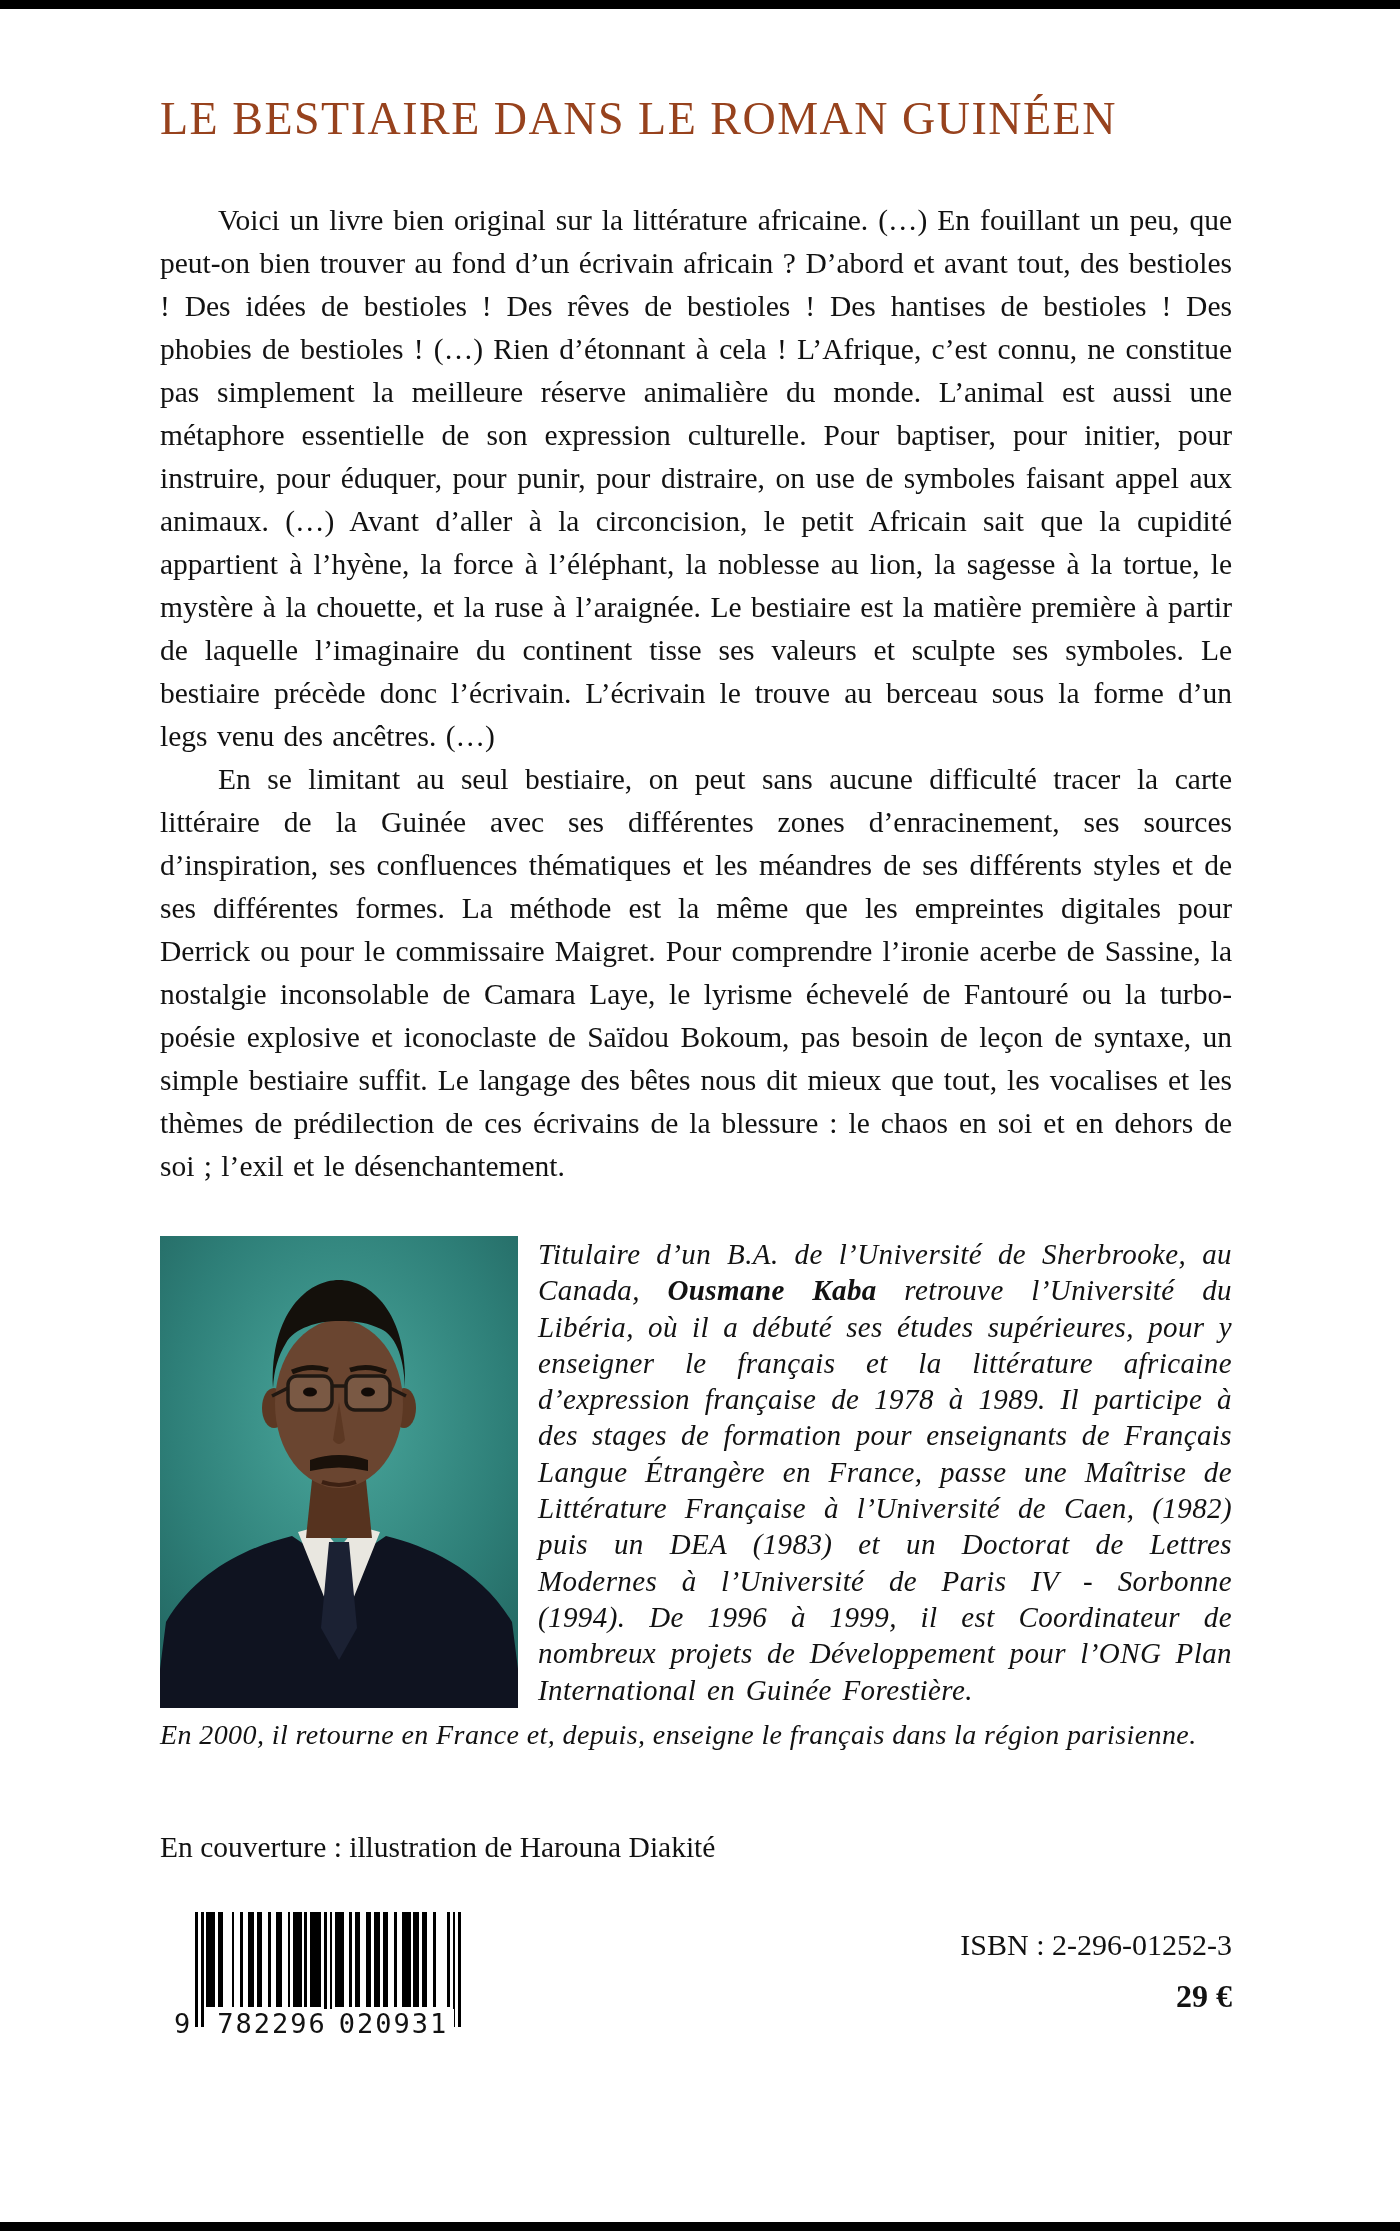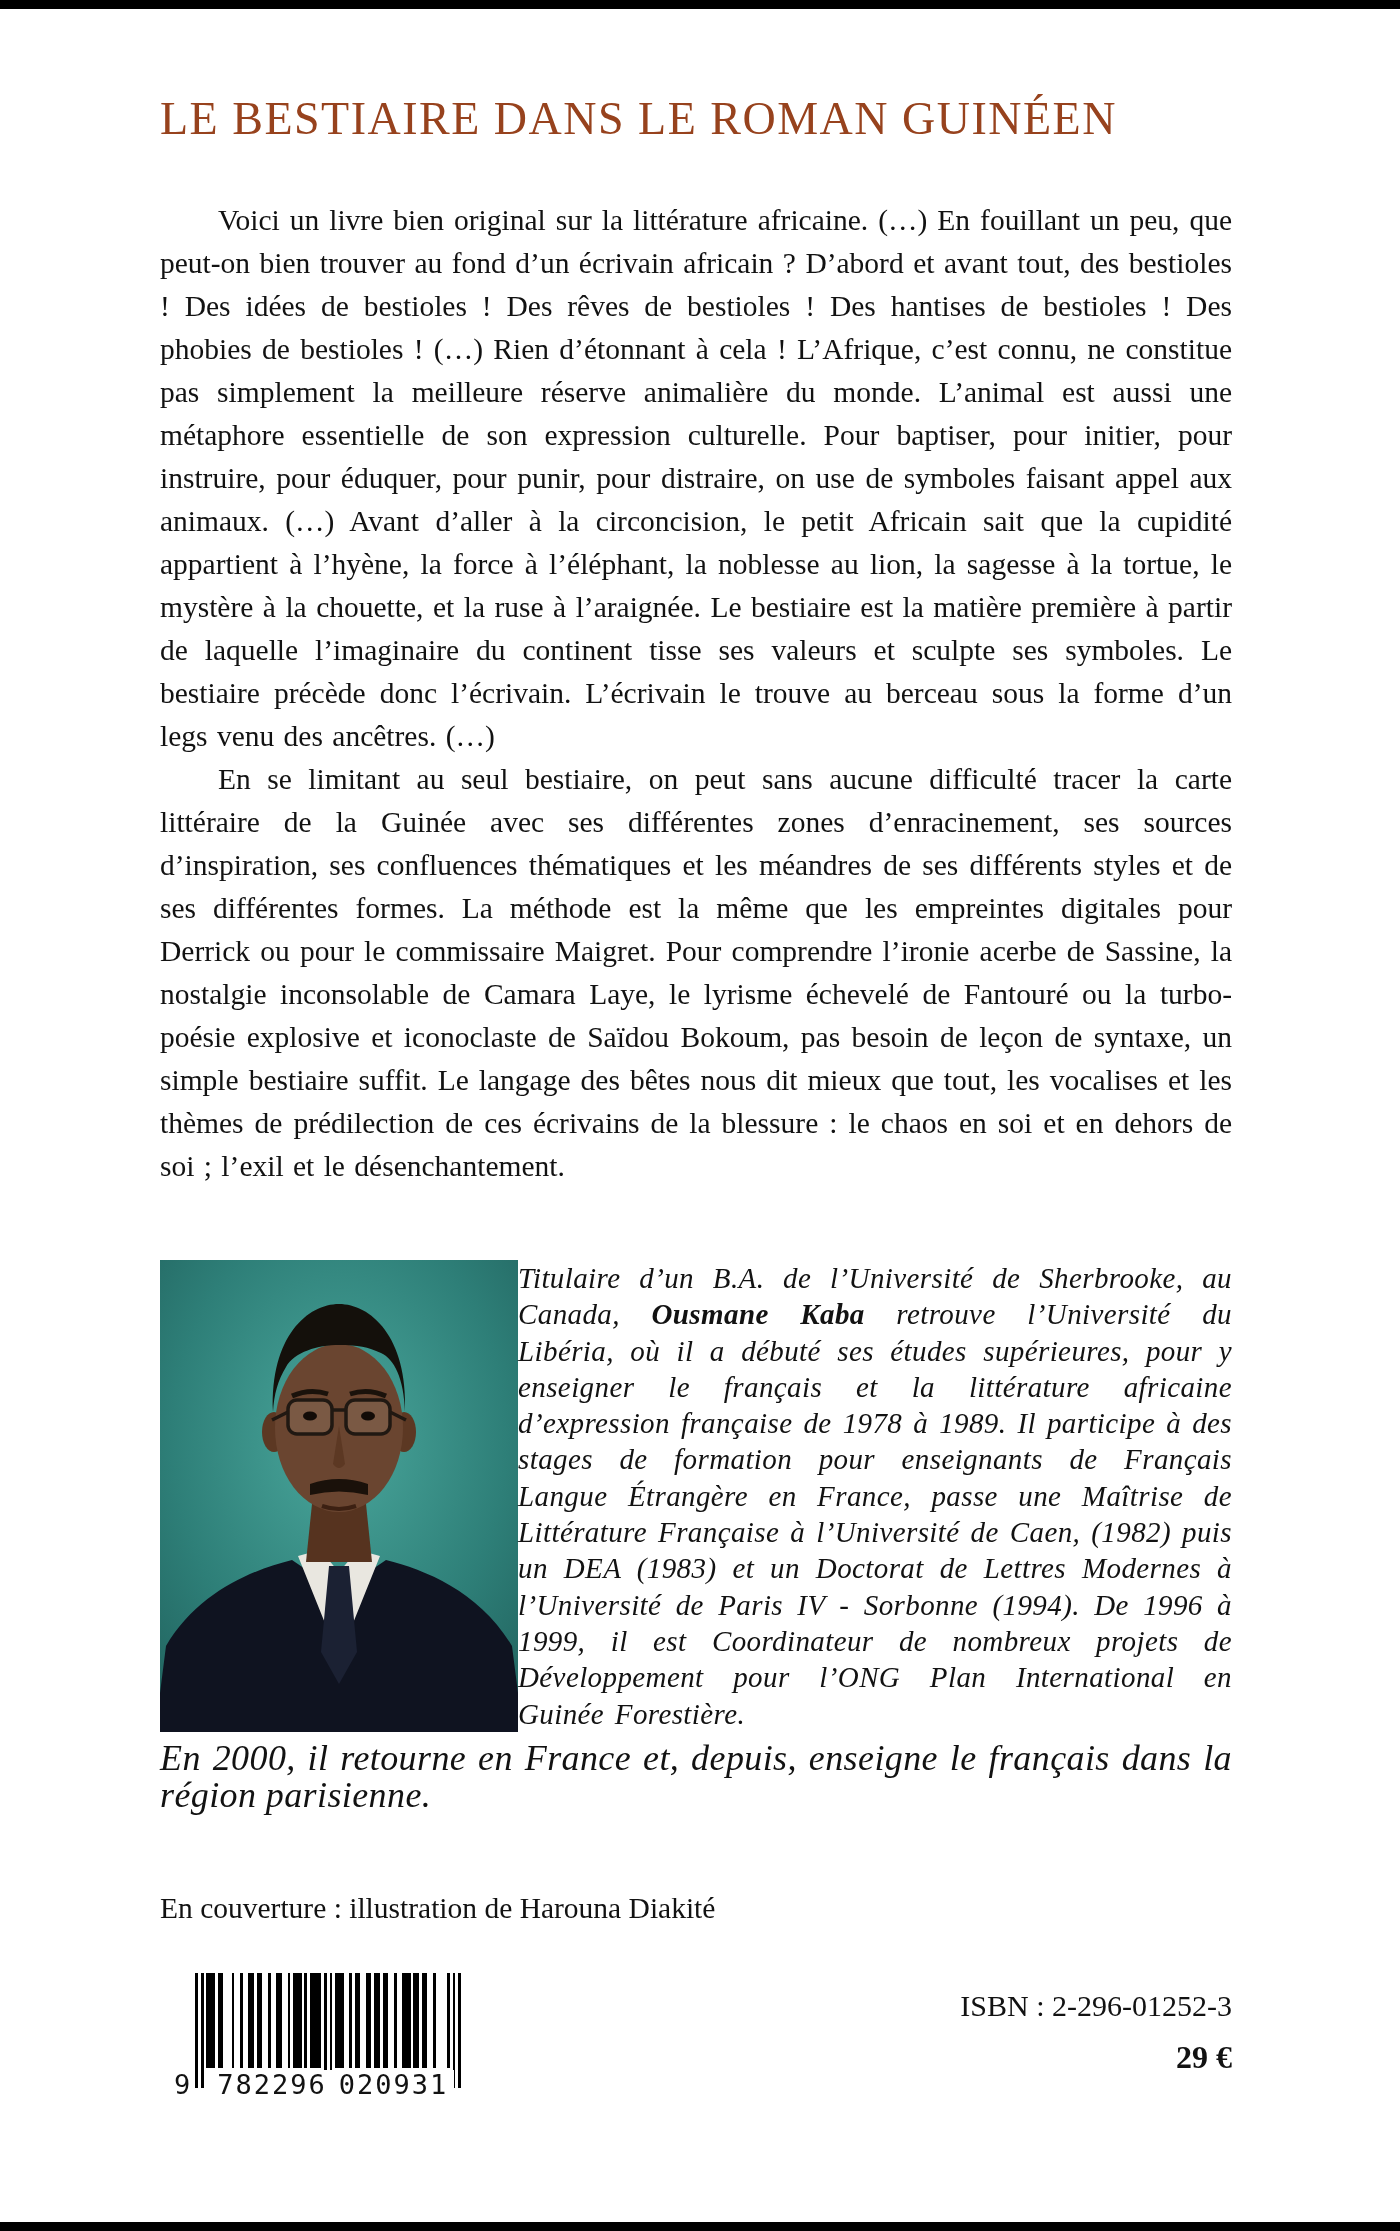--- a/index.html
+++ b/index.html
@@ -34,21 +34,21 @@
     line-height: 43px;
     text-align: justify;
     text-indent: 58px;
     word-spacing: 2px;
   }
   p.body-par.first { margin-top: 54px; }
 
   .extract-block { margin-top: 44px; margin-left: 58px; font-size: 29.5px; line-height: 40px; }
   .extract-block em { font-style: italic; }
 
-  .bio-section { margin-top: 72px; display: flex; }
+  .bio-section { margin-top: 48px; display: flex; gap: 20px; }
   .photo {
     flex: 0 0 358px;
     width: 358px;
     height: 472px;
     background: #2e7f78;
     box-shadow: inset 0 0 0 2px rgba(0,0,0,.35);
   }
   .photo svg { display: block; width: 100%; height: 100%; }
   .bio-col {
     flex: 1;
@@ -56,21 +56,21 @@
     font-size: 29px;
     line-height: 36.3px;
     text-align: justify;
     letter-spacing: 0.4px;
     word-spacing: 3px;
   }
   .bio-col .bio-name { font-weight: bold; font-style: italic; }
   p.bio-cont {
     margin-top: 8px;
     font-style: italic;
-    font-size: 36px;
+    font-size: 28px;
     line-height: 37px;
     text-align: justify;
     letter-spacing: 0.4px;
   }
 
   p.cover-credit { margin-top: 78px; font-size: 29.5px; }
 
   .bottom-row { margin-top: 48px; display: flex; justify-content: space-between; align-items: flex-start; }
   .barcode-block { display: flex; align-items: flex-end; margin-left: 14px; }
   .bc-lead {

